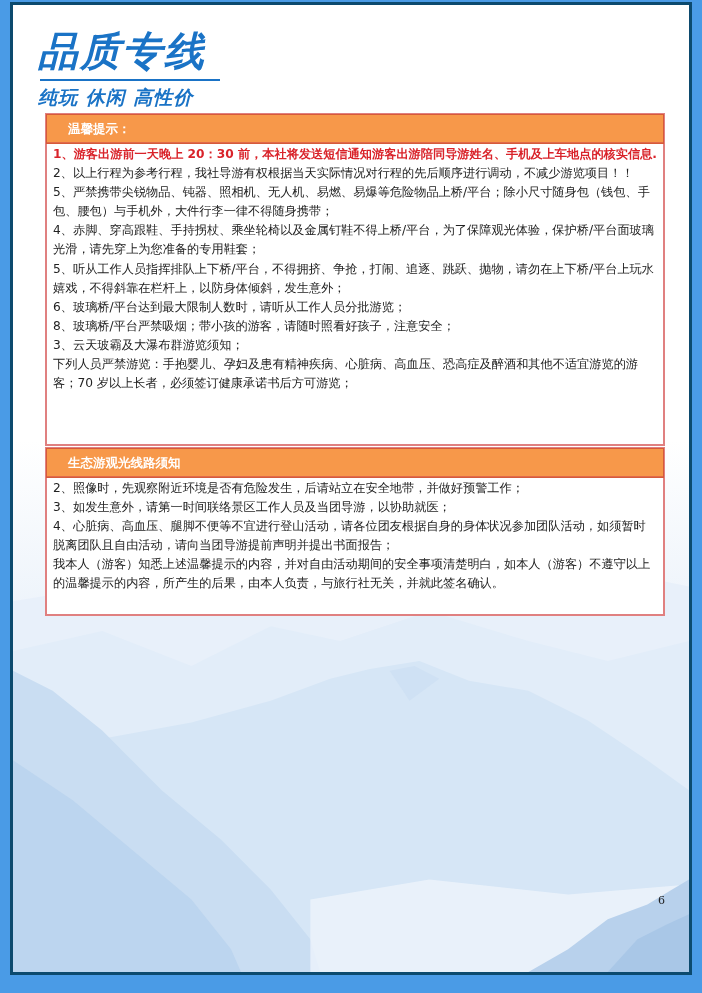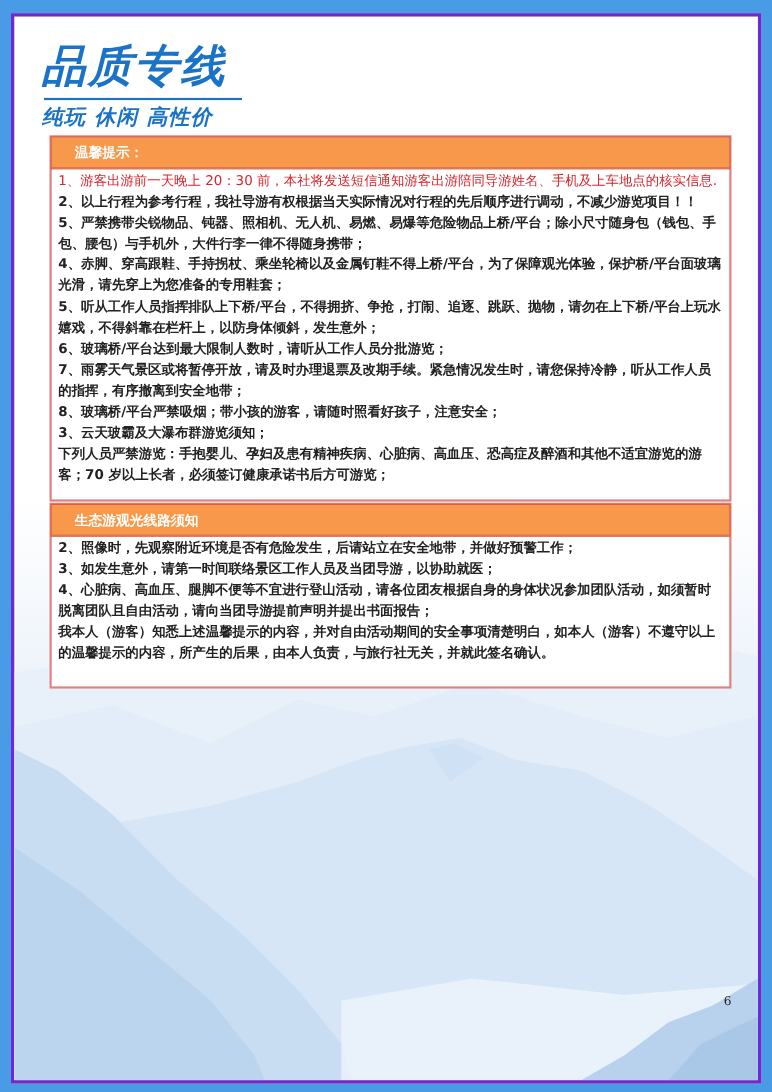--- a/index.html
+++ b/index.html
@@ -2,23 +2,23 @@
 <html><head>
 <meta charset="utf-8">
 <style>
   html, body { margin: 0; padding: 0; }
   body {
     width: 702px; height: 993px; position: relative; overflow: hidden;
     background: #4a9be6;
     font-family: "DejaVu Sans", "Liberation Sans", sans-serif;
   }
   .frame {
-    position: absolute; left: 10px; top: 12px; width: 682px; height: 973px;
-    background: #fde047;
-    border: 3px solid #6d28d9;
+    position: absolute; left: 10px; top: 2px; width: 682px; height: 973px;
+    background: #ffffff;
+    border: 3px solid #0c4a6e;
     box-sizing: border-box;
     overflow: hidden;
   }
   .bg-scene {
     position: absolute; left: 0; top: 0; width: 100%; height: 100%;
     z-index: 0;
   }
   .brand {
     position: absolute; left: 25px; top: 22px; z-index: 2;
   }
@@ -45,22 +45,22 @@
     border-bottom: 1px solid #e06a4a;
     outline: 1px solid #d65a3a;
     color: #ffffff; font-weight: bold;
     font-size: 12.5px; line-height: 27px; height: 27px;
     padding-left: 21px;
   }
   .notice-body {
     padding: 2px 6px 4px 6px;
     font-size: 12.2px; line-height: 19.1px; color: #222222;
   }
-  .notice-body .line { white-space: normal; font-weight: bold; }
-  .notice-body .line.red { color: #d9232a; font-weight: normal; }
+  .notice-body .line { white-space: normal; }
+  .notice-body .line.red { color: #d9232a; font-weight: bold; }
   .notice-1 { top: 108px; height: 333px; }
   .notice-2 { top: 442px; height: 169px; }
   .page-no {
     position: absolute; right: 24px; bottom: 65px; z-index: 2;
     font-family: "DejaVu Serif", serif; font-size: 11px; color: #222;
   }
 </style>
 </head>
 <body>
 
@@ -100,21 +100,20 @@
 
   <div class="notice notice-1">
     <div class="notice-header">温馨提示：</div>
     <div class="notice-body">
       <div class="line red">1、游客出游前一天晚上 20：30 前，本社将发送短信通知游客出游陪同导游姓名、手机及上车地点的核实信息.</div>
       <div class="line">2、以上行程为参考行程，我社导游有权根据当天实际情况对行程的先后顺序进行调动，不减少游览项目！！</div>
       <div class="line">5、严禁携带尖锐物品、钝器、照相机、无人机、易燃、易爆等危险物品上桥/平台；除小尺寸随身包（钱包、手包、腰包）与手机外，大件行李一律不得随身携带；</div>
       <div class="line">4、赤脚、穿高跟鞋、手持拐杖、乘坐轮椅以及金属钉鞋不得上桥/平台，为了保障观光体验，保护桥/平台面玻璃光滑，请先穿上为您准备的专用鞋套；</div>
       <div class="line">5、听从工作人员指挥排队上下桥/平台，不得拥挤、争抢，打闹、追逐、跳跃、抛物，请勿在上下桥/平台上玩水嬉戏，不得斜靠在栏杆上，以防身体倾斜，发生意外；</div>
       <div class="line">6、玻璃桥/平台达到最大限制人数时，请听从工作人员分批游览；</div>
-      <div class="line">7、雨雾天气景区或将暂停开放，请及时办理退票及改期手续。紧急情况发生时，请您保持冷静，听从工作人员的指挥，有序撤离到安全地带；</div>
       <div class="line">8、玻璃桥/平台严禁吸烟；带小孩的游客，请随时照看好孩子，注意安全；</div>
       <div class="line">3、云天玻霸及大瀑布群游览须知；</div>
       <div class="line">下列人员严禁游览：手抱婴儿、孕妇及患有精神疾病、心脏病、高血压、恐高症及醉酒和其他不适宜游览的游客；70 岁以上长者，必须签订健康承诺书后方可游览；</div>
     </div>
   </div>
 
   <div class="notice notice-2">
     <div class="notice-header">生态游观光线路须知</div>
     <div class="notice-body">
       <div class="line">2、照像时，先观察附近环境是否有危险发生，后请站立在安全地带，并做好预警工作；</div>

